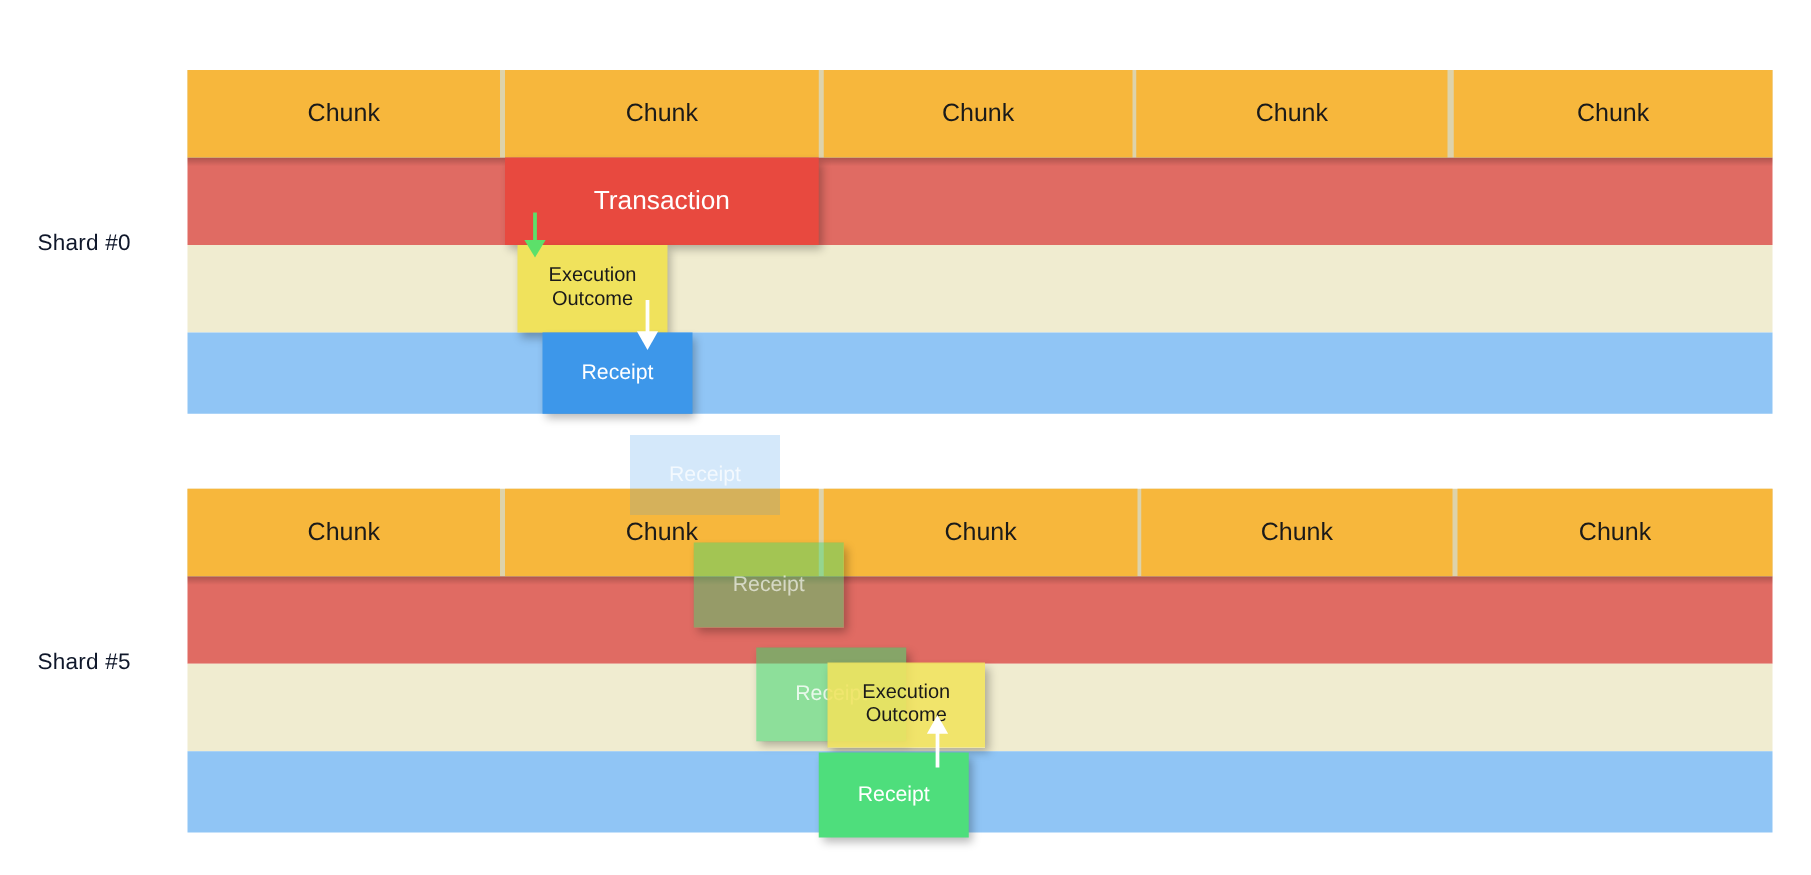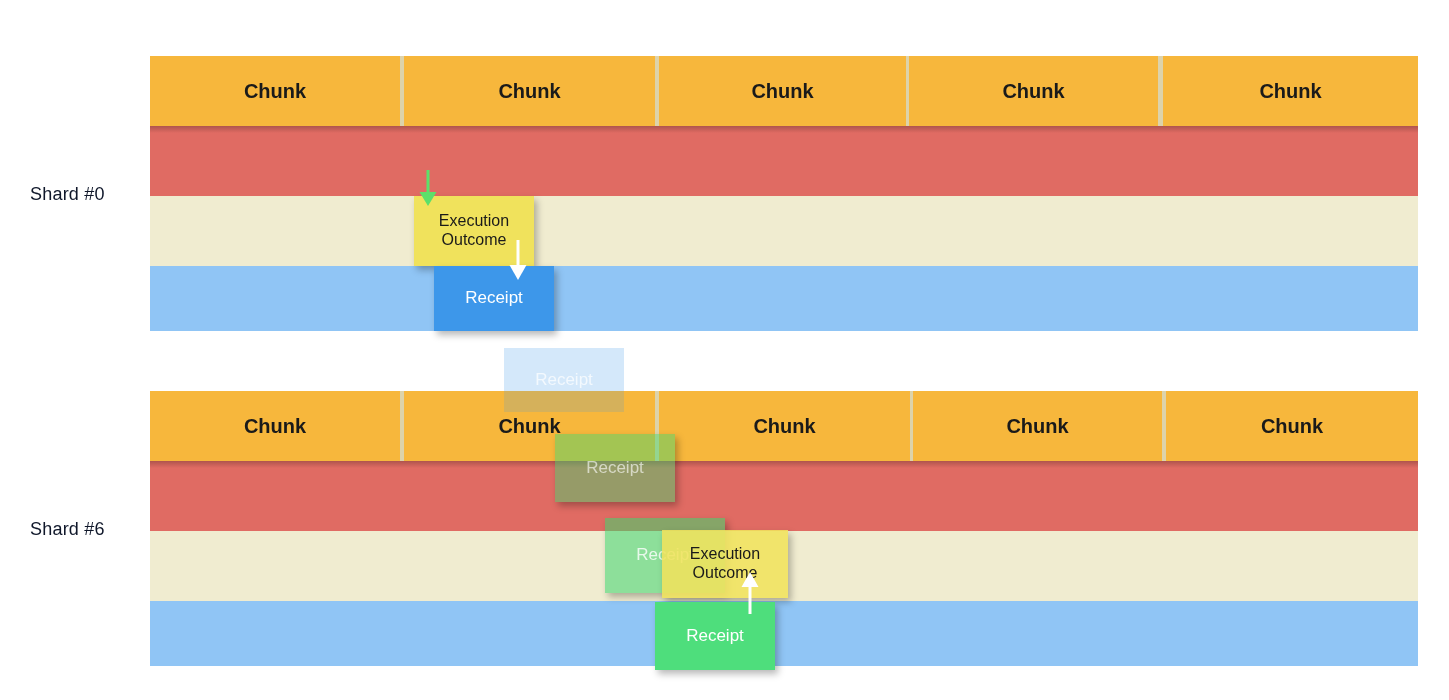--- a/index.html
+++ b/index.html
@@ -36,21 +36,20 @@
     width: 1268px;
   }
   .stripe-tx   { background: #e06b63; }
   .stripe-out  { background: #f0ecd0; }
   .stripe-rcpt { background: #90c5f5; }
   .chunk-row {
     position: absolute;
     left: 150px;
     width: 1268px;
     background: #ddd3ab;
-    font-weight: bold;
   }
   .chunk-cell {
     position: absolute;
     top: 0;
     height: 100%;
     background: #f7b73c;
     display: flex;
     align-items: center;
     justify-content: center;
     box-sizing: border-box;
@@ -156,41 +155,44 @@
     </div>
     <div class="chunk-cell" style="left:759px;  width:249px;">
       <span class="chunk-label">Chunk</span>
     </div>
     <div class="chunk-cell" style="left:1013px; width:255px;">
       <span class="chunk-label">Chunk</span>
     </div>
   </div>
   <div class="row-shadow" style="top:126px;"></div>
 
+  <div class="box box-tx box-shadow" style="left:404px; top:126px; width:251px; height:70px;">
+    <span>Transaction</span>
+  </div>
 
   <div class="box box-outcome box-shadow" style="left:414px; top:196px; width:120px; height:70px; flex-direction:column;">
     <span>Execution</span>
     <span>Outcome</span>
   </div>
 
   <div class="box box-receipt-blue box-shadow" style="left:434px; top:266px; width:120px; height:65px;">
     <span>Receipt</span>
   </div>
 
   <svg class="arrow" style="left:416px; top:168px;" width="24" height="40" viewBox="0 0 24 40">
     <line x1="12" y1="2" x2="12" y2="28" stroke="#5ce06a" stroke-width="3"></line>
     <polygon points="12,38 3.5,24 20.5,24" fill="#5ce06a"></polygon>
   </svg>
 
   <svg class="arrow" style="left:506px; top:238px;" width="24" height="44" viewBox="0 0 24 44">
     <line x1="12" y1="2" x2="12" y2="30" stroke="#ffffff" stroke-width="3"></line>
     <polygon points="12,42 3.5,27 20.5,27" fill="#ffffff"></polygon>
   </svg>
 
-  <div class="shard-label" style="left:30px; top:519px;">Shard #6</div>
+  <div class="shard-label" style="left:30px; top:519px;">Shard #5</div>
 
   <div class="box box-receipt-fade1" style="left:504px; top:348px; width:120px; height:64px;">
     <span>Receipt</span>
   </div>
 
   <div class="stripe stripe-tx" style="top:461px; height:70px;"></div>
 
   <div class="stripe stripe-out" style="top:531px; height:70px;"></div>
 
   <div class="stripe stripe-rcpt" style="top:601px; height:65px;"></div>

